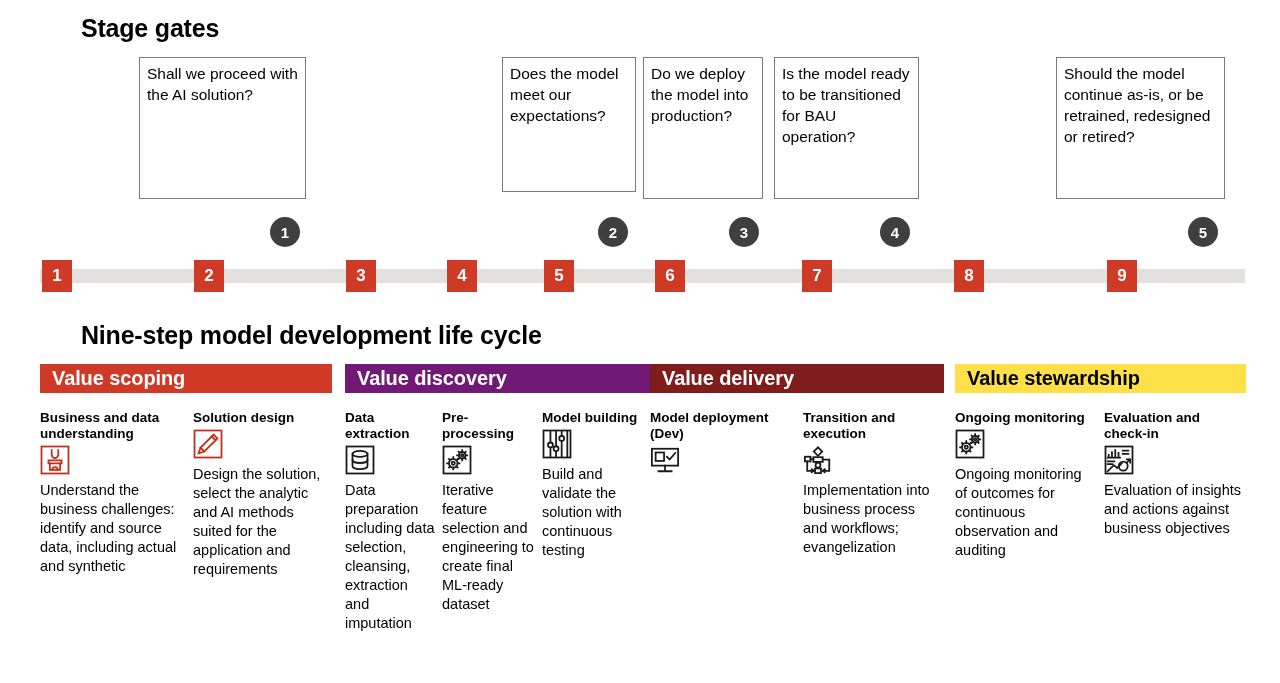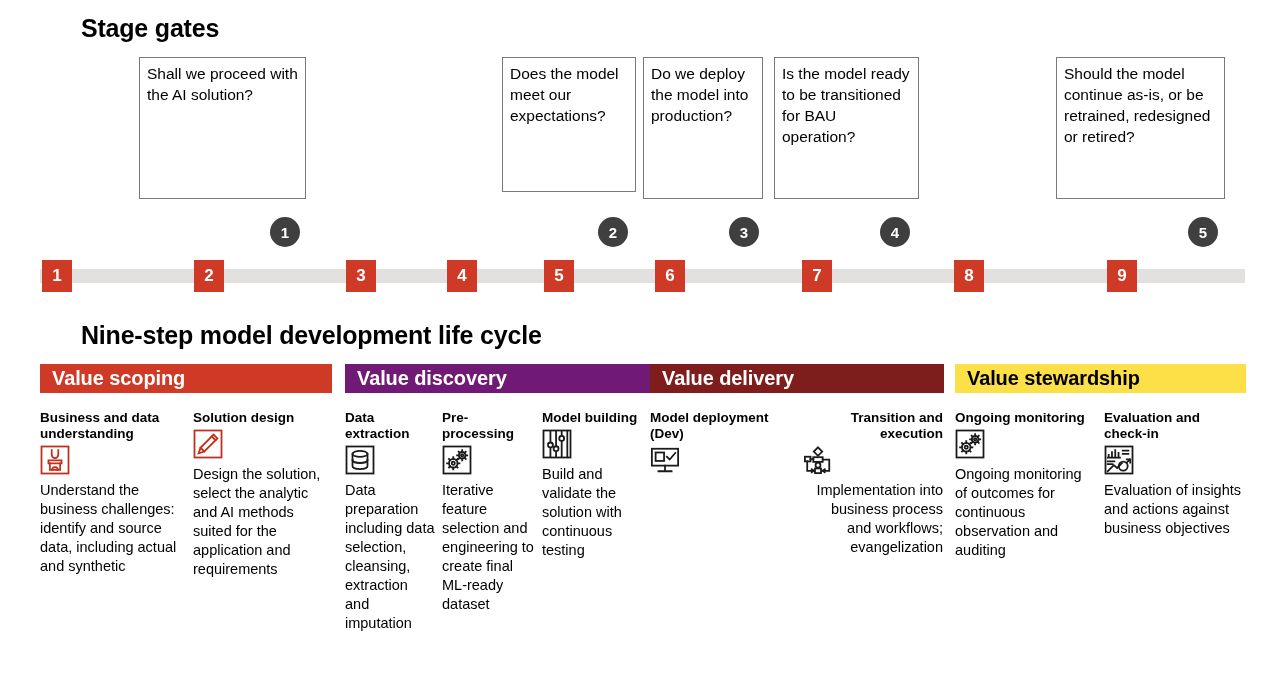--- a/index.html
+++ b/index.html
@@ -221,21 +221,21 @@
       </div>
       <div class="step-card" style="left: 650px; width: 148px;">
         <div class="step-name">Model deployment (Dev)</div>
         <div class="step-icon"><svg xmlns="http://www.w3.org/2000/svg" viewBox="0 0 32 32" width="30" height="30">
             <rect x="2" y="4" width="28" height="18" fill="none" stroke="#1a1a1a" stroke-width="1.9" stroke-linejoin="miter" stroke-linecap="square"></rect>
         <rect x="6" y="8" width="9" height="9" fill="none" stroke="#1a1a1a" stroke-width="1.9" stroke-linejoin="miter" stroke-linecap="square"></rect>
         <path d="M18 12.5 l3 3 l6 -7" fill="none" stroke="#1a1a1a" stroke-width="1.9" stroke-linejoin="miter" stroke-linecap="square"></path>
         <path d="M16 22 v5 M9 28 h14" fill="none" stroke="#1a1a1a" stroke-width="1.9" stroke-linejoin="miter" stroke-linecap="square"></path>
           </svg></div>
       </div>
-      <div class="step-card" style="left: 803px; width: 140px; text-align: right;">
+      <div class="step-card" style="left: 803px; width: 140px;">
         <div class="step-name">Transition and execution</div>
         <div class="step-icon"><svg xmlns="http://www.w3.org/2000/svg" viewBox="0 0 32 32" width="30" height="30">
             <g fill="none" stroke="#1a1a1a" stroke-width="1.9" stroke-linejoin="miter" stroke-linecap="square">
         <path d="M16 2.5 l4.5 4.5 L16 11.5 L11.5 7 z"></path>
         <rect x="11" y="13" width="10" height="5"></rect>
         <rect x="2" y="12.5" width="6" height="5"></rect>
         <circle cx="16" cy="21.5" r="2.6"></circle>
         <rect x="12.8" y="25" width="6.4" height="5"></rect>
         <path d="M8 15 h3 M21 15.5 h7 v12 h-7"></path>
         <path d="M4.5 17.5 v10 h7"></path>

